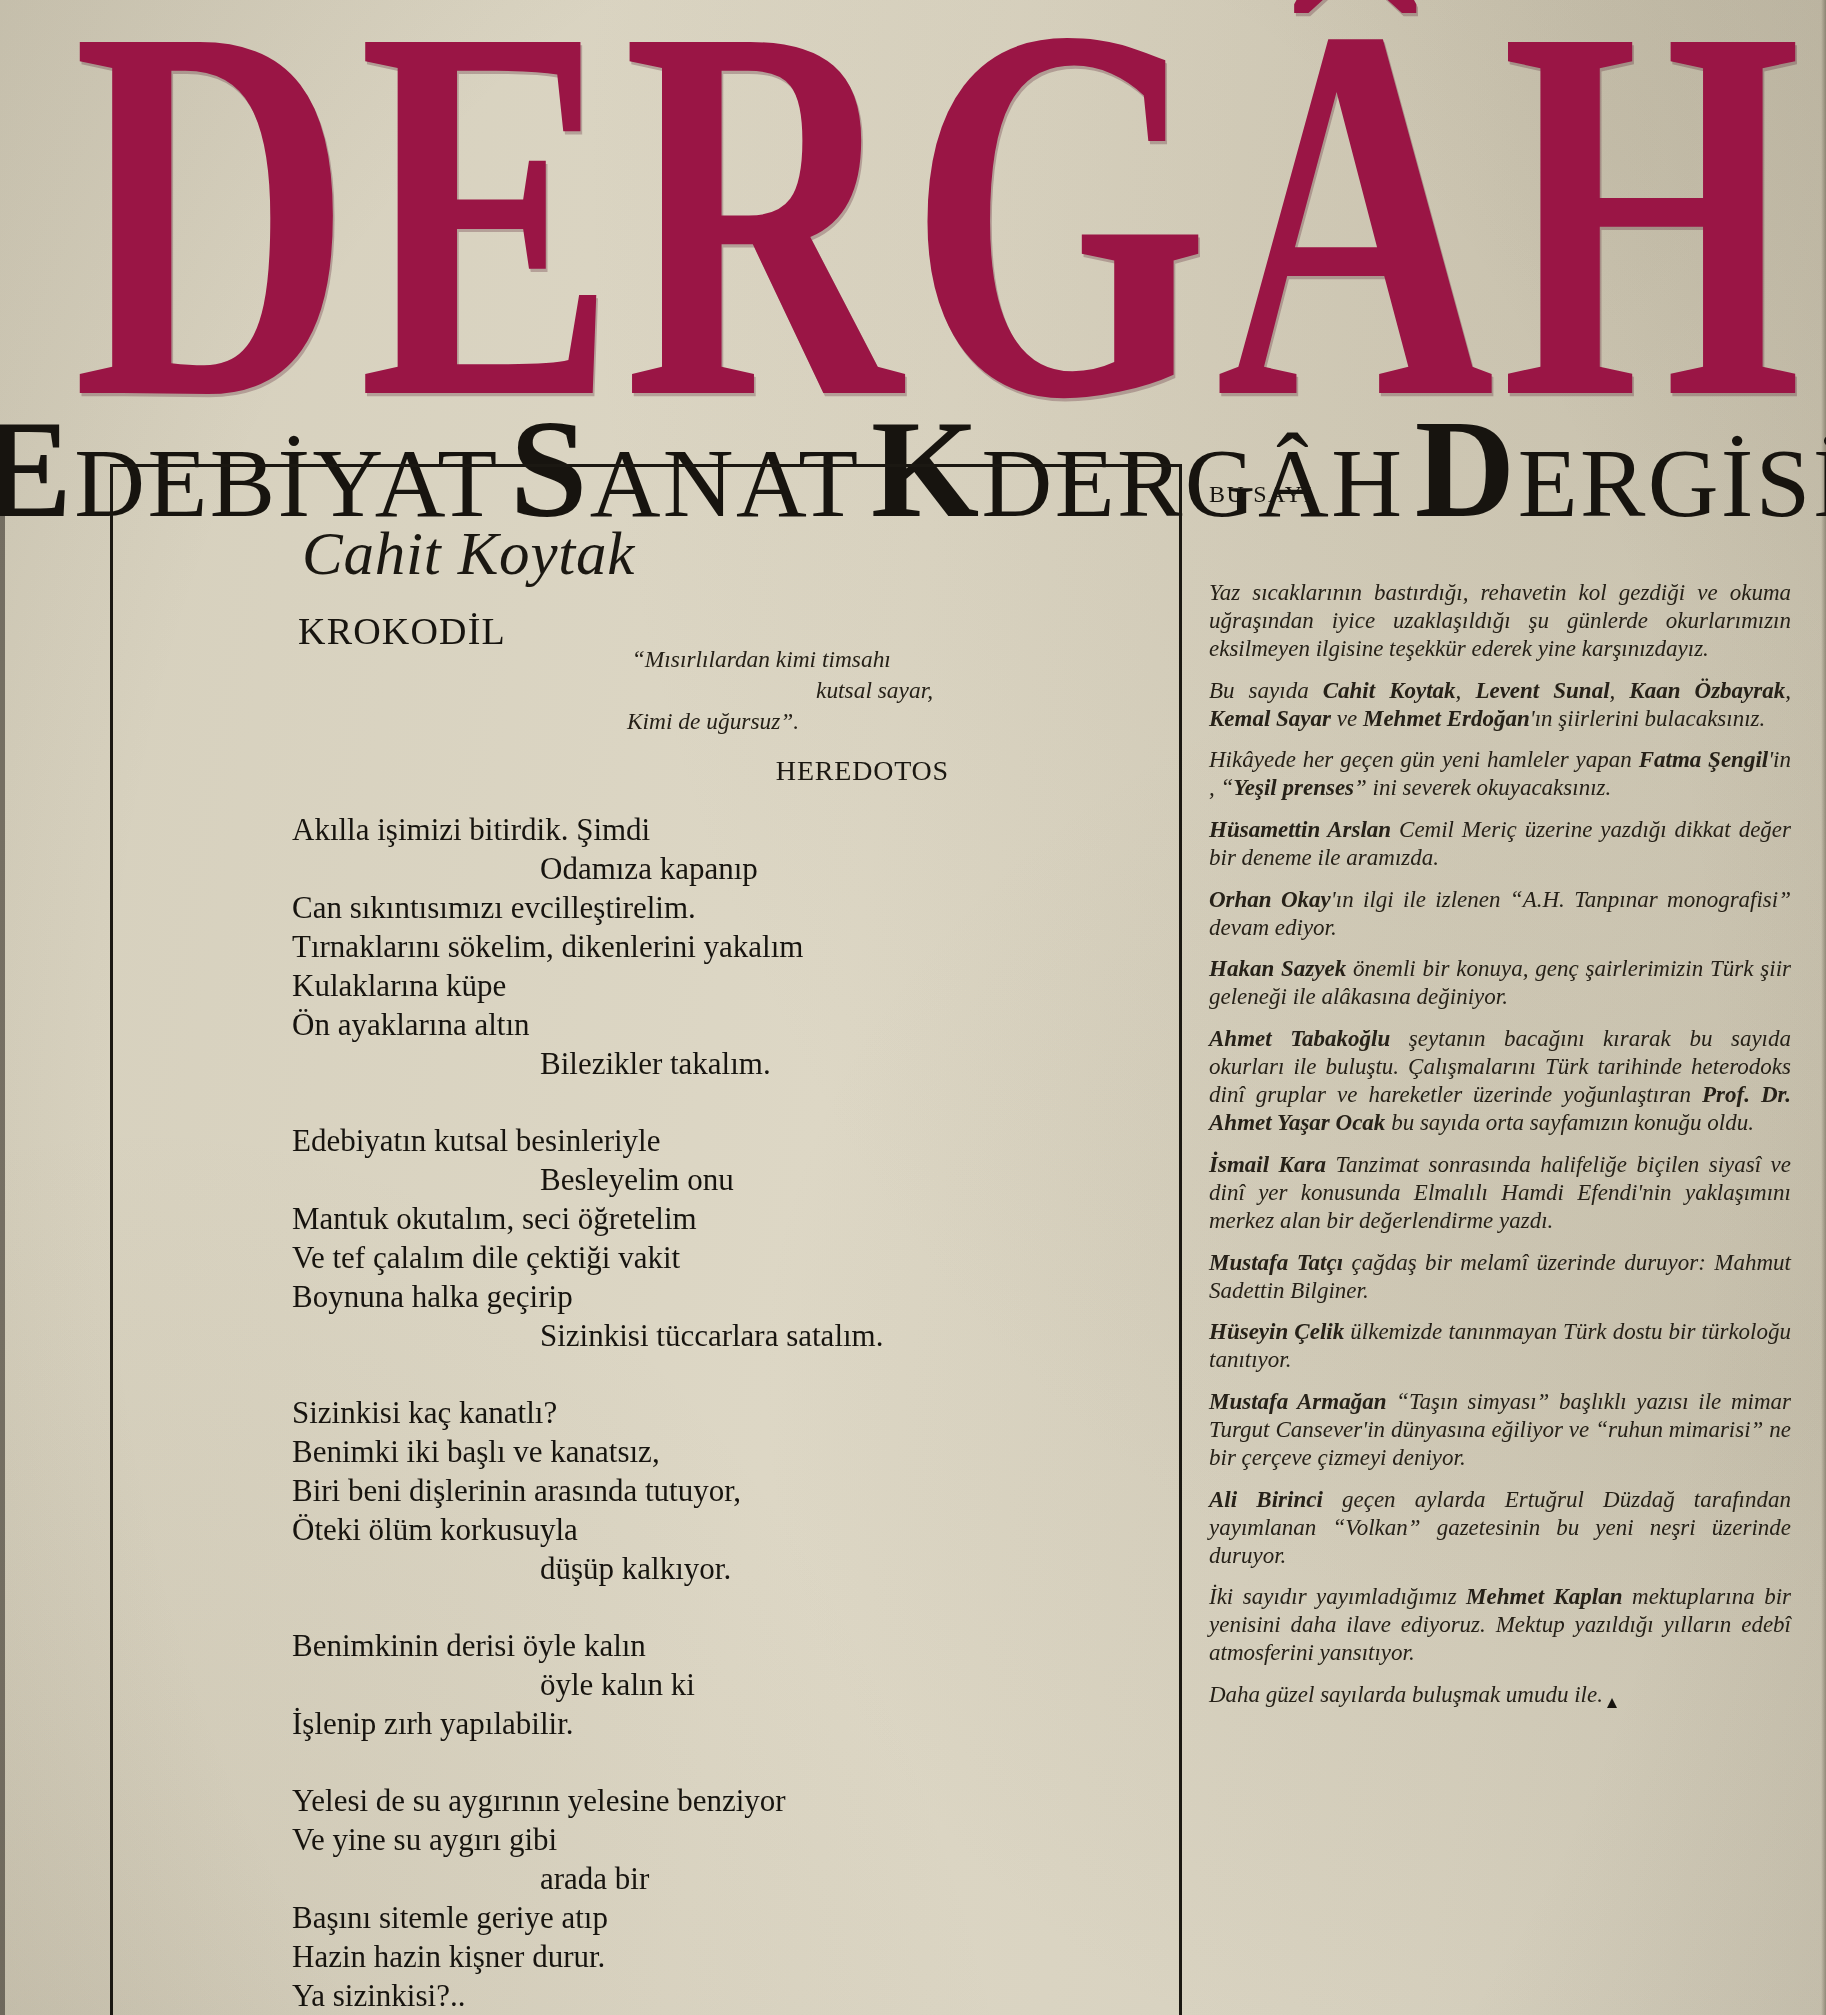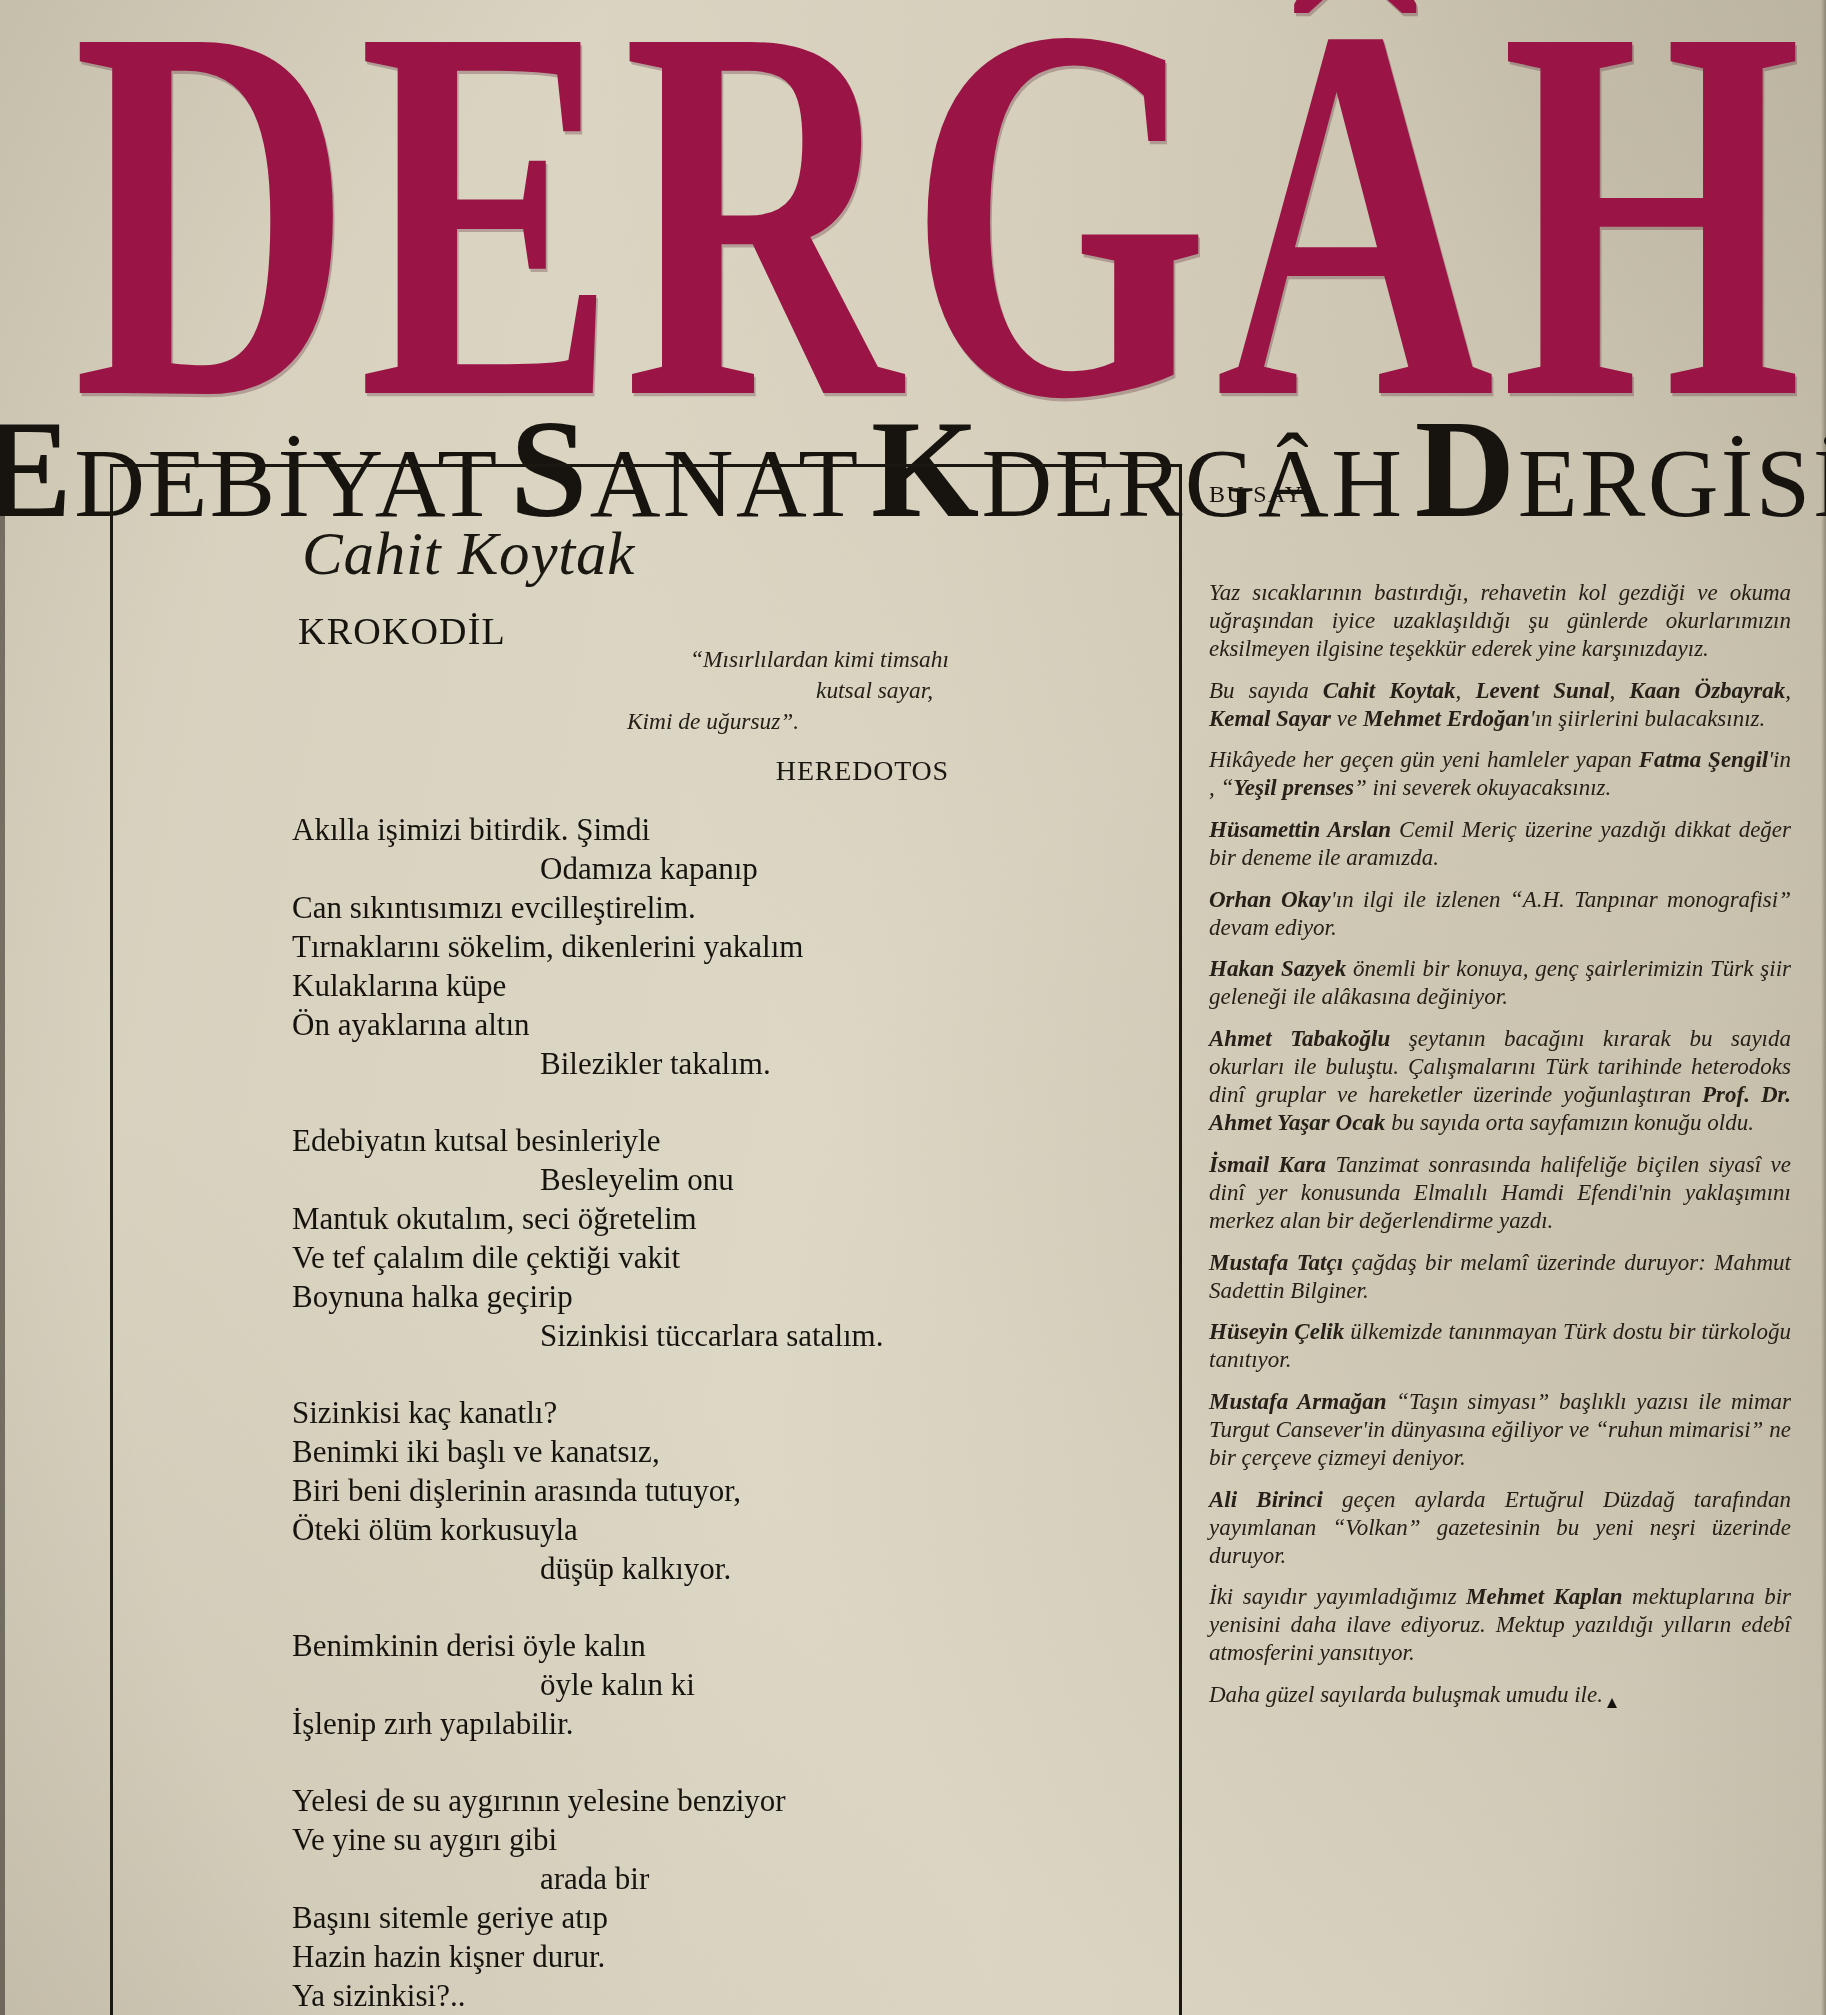--- a/index.html
+++ b/index.html
@@ -49,21 +49,21 @@
   .poem-box{
     position:absolute;left:110px;top:464px;width:1072px;height:1555px;
     border:3.6px solid #1b1812;
   }
   .poet-name{position:absolute;left:189px;top:52px;
     font-size:61px;font-style:italic;color:#1b1812;letter-spacing:0.8px;}
   .poem-title{position:absolute;left:185px;top:142px;
     font-size:38px;letter-spacing:1.2px;color:#17140f;}
   .epigraph{position:absolute;left:514px;top:177px;width:322px;
     font-size:23.4px;font-style:italic;line-height:31px;color:#262118;}
-  .epigraph .eline-0{padding-left:4.8px;text-align:right;}
+  .epigraph .eline-0{padding-left:4.8px;}
   .epigraph .eline-1{text-align:right;padding-right:16px;}
   .epigraph .eline-2{padding-left:0;}
   .epigraph-attr{text-align:right;margin-top:17.7px;font-style:normal;
     font-size:28px;letter-spacing:0.8px;color:#1b1812;}
   .poem{position:absolute;left:179px;top:343px;
     font-size:31px;line-height:39px;color:#17140f;white-space:nowrap;}
   .poem-line.indent{padding-left:248px;}
   .poem-line.gap{margin-top:38px;}
 
   

